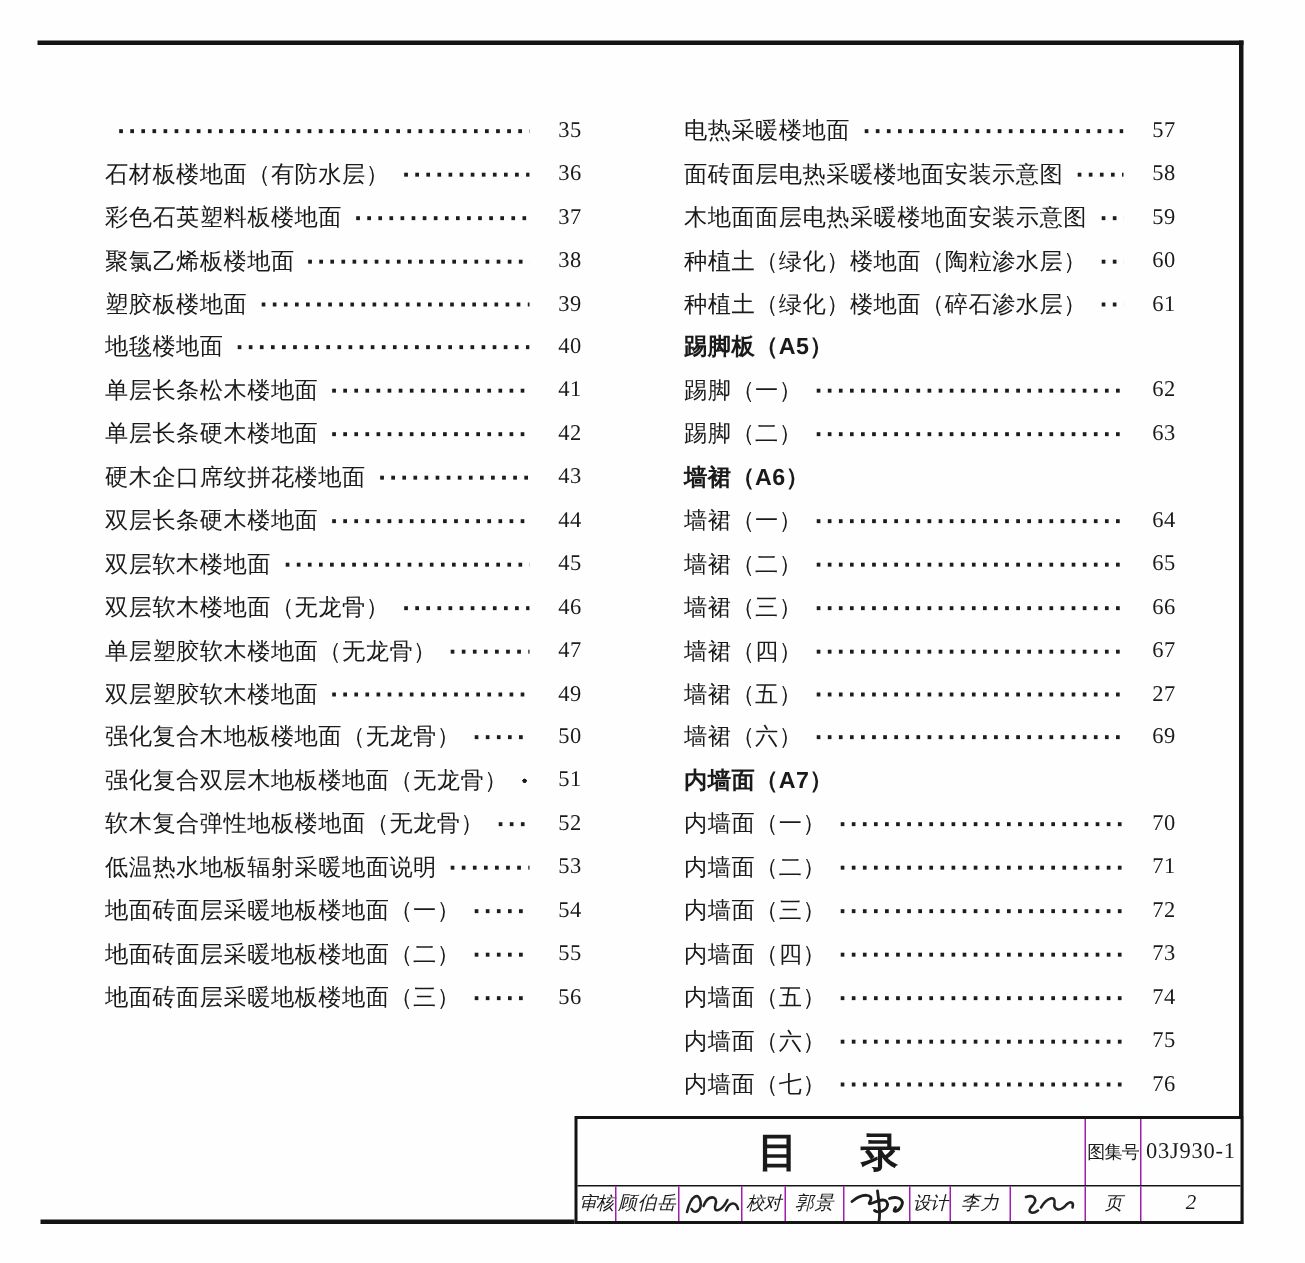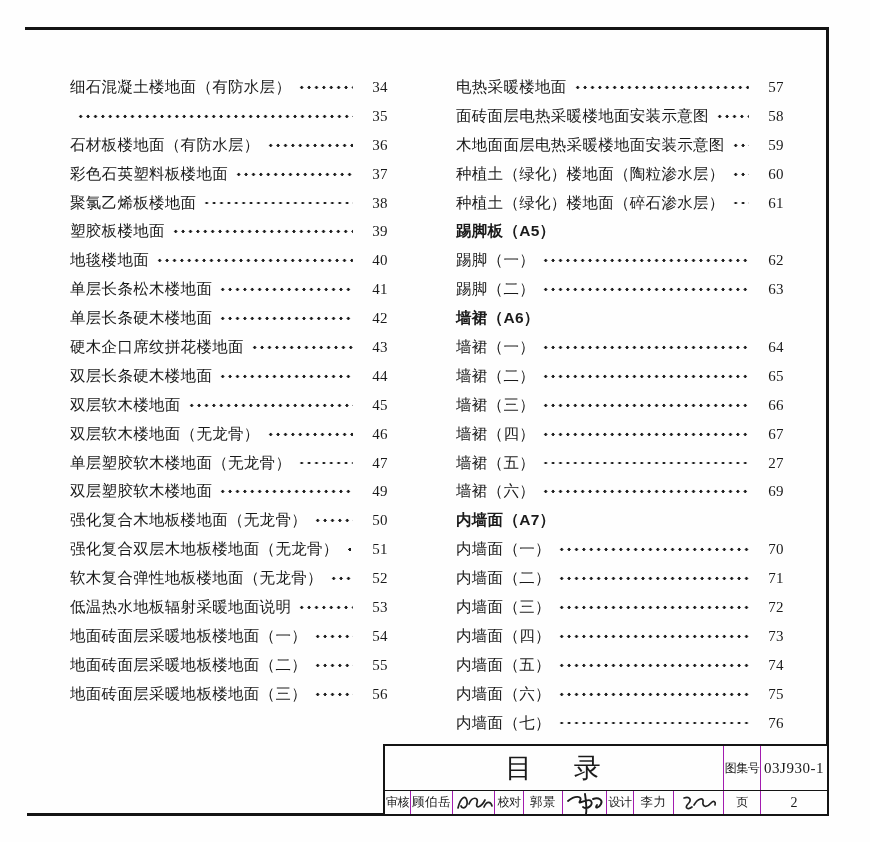--- a/index.html
+++ b/index.html
@@ -55,25 +55,25 @@
   .title-block {
     position: absolute;
     left: 383px; top: 744px;
     width: 446px; height: 72px;
     border: 2px solid #141414;
     box-sizing: border-box;
     background: #fefefe;
     display: flex; flex-direction: column;
   }
   .tb-row1 { display: flex; flex: 1; border-bottom: 1px solid #141414; }
-  .tb-row2 { display: flex; height: 23px; }
+  .tb-row2 { display: flex; height: 23px; font-style: italic; }
   .tb-cell { box-sizing: border-box; display: flex; align-items: center; justify-content: center; overflow: visible; }
   .bl { border-left: 1px solid #a21caf; }
 
-  .tb-title-cell { width: 338px; font-size: 27px; font-weight: normal; word-spacing: 30px; letter-spacing: 2px; }
+  .tb-title-cell { width: 338px; font-size: 27px; font-weight: bold; word-spacing: 30px; letter-spacing: 2px; }
   .tb-atlas-label { width: 37px; font-size: 12px; letter-spacing: -0.5px; }
   .tb-atlas-no { flex: 1; font-family: "Liberation Serif", serif; font-size: 15px; letter-spacing: 0.5px; }
 
   .tb-row2 .lab { font-size: 12px; letter-spacing: -0.5px; }
   .tb-row2 .name { font-size: 12.5px; letter-spacing: 0.5px; text-align: center; }
   .c1 { width: 25px; } .c2 { width: 42px; } .c3 { width: 42px; }
   .c4 { width: 29px; } .c5 { width: 39px; } .c6 { width: 44px; }
   .c7 { width: 27px; } .c8 { width: 40px; } .c9 { width: 50px; }
   .c10 { width: 37px; } .c11 { flex: 1; }
   .tb-page-no { font-family: "Liberation Serif", serif; font-size: 14px; }
@@ -82,25 +82,20 @@
 </head>
 <body>
 
 <div class="page">
   <div class="border-top"></div>
   <div class="border-right"></div>
   <div class="border-bottom"></div>
 
   <div class="toc-col col-left">
 
-      <div class="toc-row">
-        <span class="entry-label">细石混凝土楼地面（有防水层）</span>
-        <span class="leader"></span>
-        <span class="entry-page">34</span>
-      </div>
 
       <div class="toc-row">
         <span class="leader"></span>
         <span class="entry-page">35</span>
       </div>
 
       <div class="toc-row">
         <span class="entry-label">石材板楼地面（有防水层）</span>
         <span class="leader"></span>
         <span class="entry-page">36</span>

